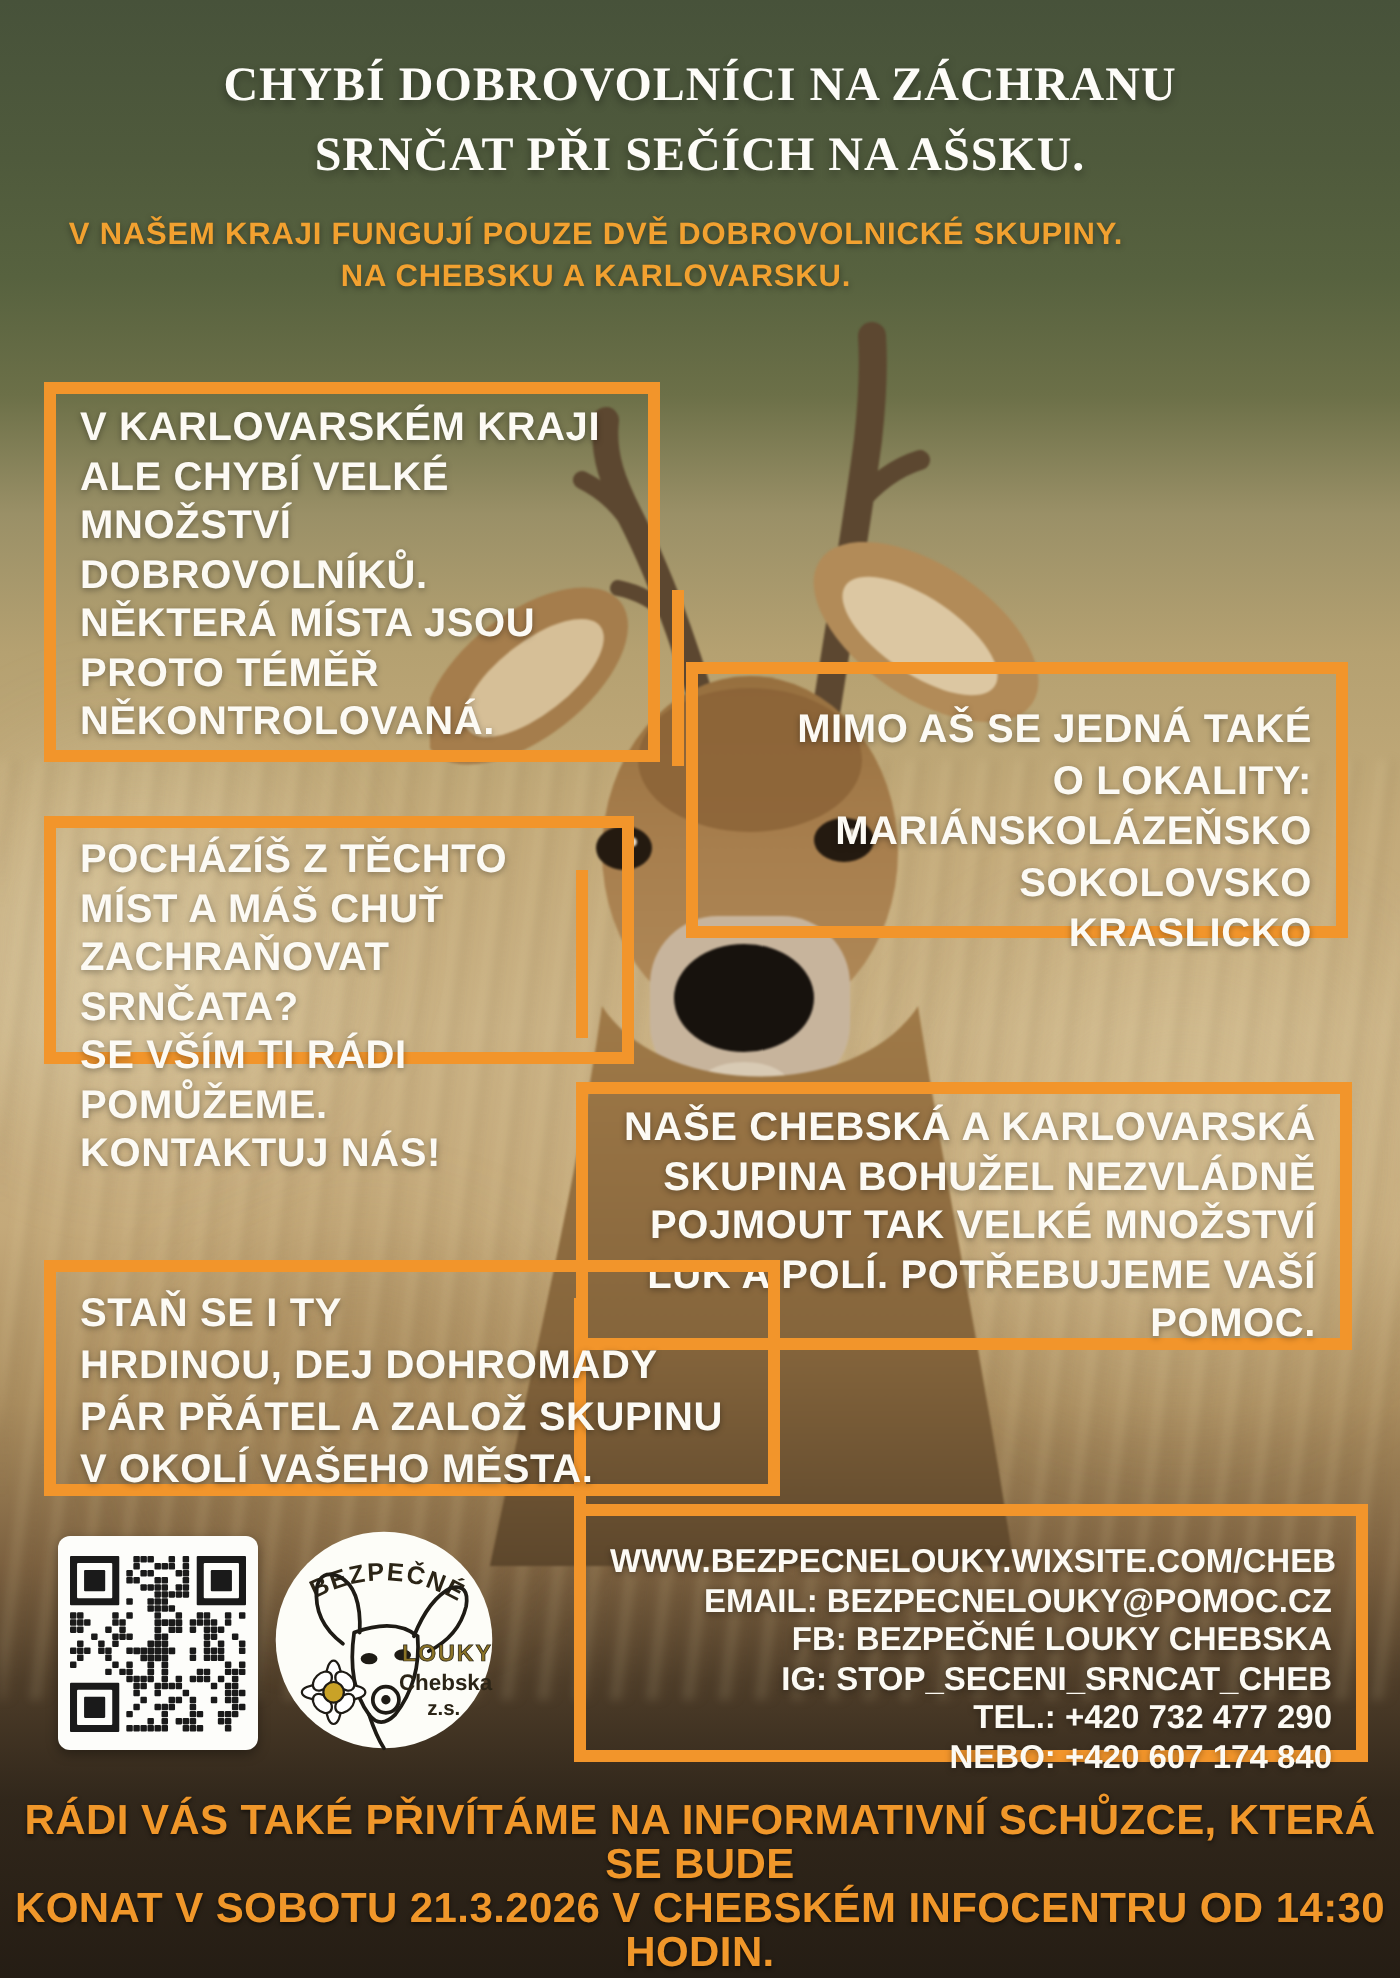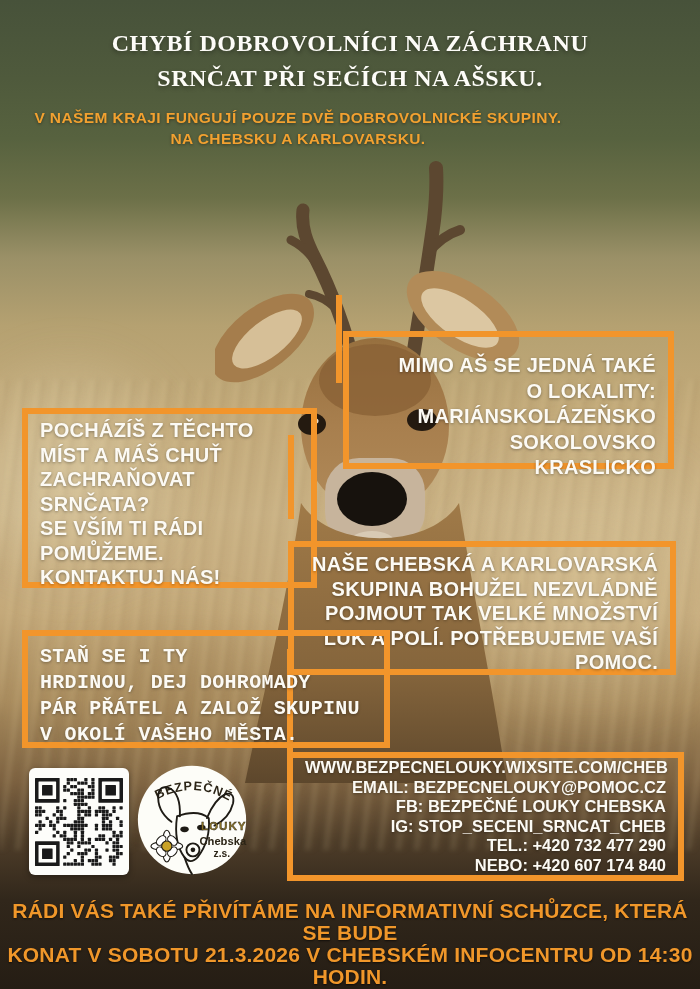--- a/index.html
+++ b/index.html
@@ -114,54 +114,63 @@
   <div class="title">CHYBÍ DOBROVOLNÍCI NA ZÁCHRANU
 SRNČAT PŘI SEČÍCH NA AŠSKU.</div>
   <div class="subtitle">V NAŠEM KRAJI FUNGUJÍ POUZE DVĚ DOBROVOLNICKÉ SKUPINY.
 NA CHEBSKU A KARLOVARSKU.</div>
 
   <div class="connector" style="left:336px;top:295px;width:6px;height:88px;"></div>
   <div class="connector" style="left:288px;top:435px;width:6px;height:84px;"></div>
   <div class="connector" style="left:287px;top:649px;width:6px;height:105px;"></div>
 
 
+  <div class="ibox align-left" style="left:22px;top:191px;width:308px;height:190px;padding:5px 12px;font-size:20px;line-height:24.5px;">
+    <div class="box-text">V KARLOVARSKÉM KRAJI
+ALE CHYBÍ VELKÉ
+MNOŽSTVÍ
+DOBROVOLNÍKŮ.
+NĚKTERÁ MÍSTA JSOU
+PROTO TÉMĚŘ
+NĚKONTROLOVANÁ.</div>
+  </div>
 
   <div class="ibox align-right" style="left:343px;top:331px;width:331px;height:138px;padding:16px 12px;font-size:20px;line-height:25.5px;">
     <div class="box-text">MIMO AŠ SE JEDNÁ TAKÉ
 O LOKALITY:
 MARIÁNSKOLÁZEŇSKO
 SOKOLOVSKO
 KRASLICKO</div>
   </div>
 
-  <div class="ibox align-left" style="left:22px;top:408px;width:295px;height:180px;padding:4px 12px;font-size:20px;line-height:24.5px;">
+  <div class="ibox align-left" style="left:22px;top:408px;width:295px;height:124px;padding:4px 12px;font-size:20px;line-height:24.5px;">
     <div class="box-text">POCHÁZÍŠ Z TĚCHTO
 MÍST A MÁŠ CHUŤ
 ZACHRAŇOVAT SRNČATA?
 SE VŠÍM TI RÁDI
 POMŮŽEME.
 KONTAKTUJ NÁS!</div>
   </div>
 
   <div class="ibox align-right" style="left:288px;top:517px;width:388px;height:134px;padding:5px 12px;font-size:20px;line-height:24.5px;margin-top:24px;">
     <div class="box-text">NAŠE CHEBSKÁ A KARLOVARSKÁ
 SKUPINA BOHUŽEL NEZVLÁDNĚ
 POJMOUT TAK VELKÉ MNOŽSTVÍ
 LUK A POLÍ. POTŘEBUJEME VAŠÍ
 POMOC.</div>
   </div>
 
-  <div class="ibox align-left" style="left:22px;top:630px;width:368px;height:118px;padding:8px 12px;font-size:20px;line-height:26px;font-family:Liberation Mono, monospace;">
+  <div class="ibox align-left" style="left:22px;top:630px;width:368px;height:118px;padding:8px 12px;font-size:20px;line-height:26px;">
     <div class="box-text">STAŇ SE I TY
 HRDINOU, DEJ DOHROMADY
 PÁR PŘÁTEL A ZALOŽ SKUPINU
 V OKOLÍ VAŠEHO MĚSTA.</div>
   </div>
 
-  <div class="ibox align-right" style="left:287px;top:752px;width:397px;height:129px;padding:0 12px;font-size:16.5px;line-height:19.5px;">
+  <div class="ibox align-right" style="left:287px;top:752px;width:397px;height:129px;padding:14px 12px;font-size:16.5px;line-height:19.5px;">
     <div>WWW.BEZPECNELOUKY.WIXSITE.COM/CHEB</div>
     <div>EMAIL: BEZPECNELOUKY@POMOC.CZ</div>
     <div>FB: BEZPEČNÉ LOUKY CHEBSKA</div>
     <div>IG: STOP_SECENI_SRNCAT_CHEB</div>
     <div>TEL.: +420 732 477 290</div>
     <div>NEBO: +420 607 174 840</div>
   </div>
 
   <div class="qr-card">
     <svg id="qr-svg" width="88" height="88" viewBox="0 0 100 100">

